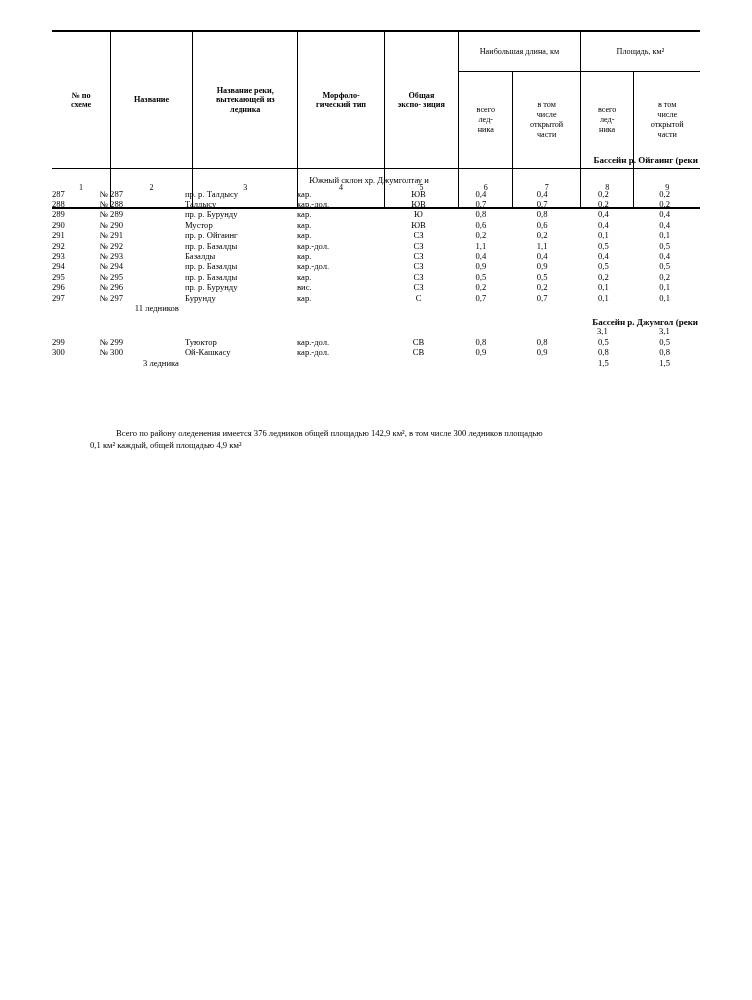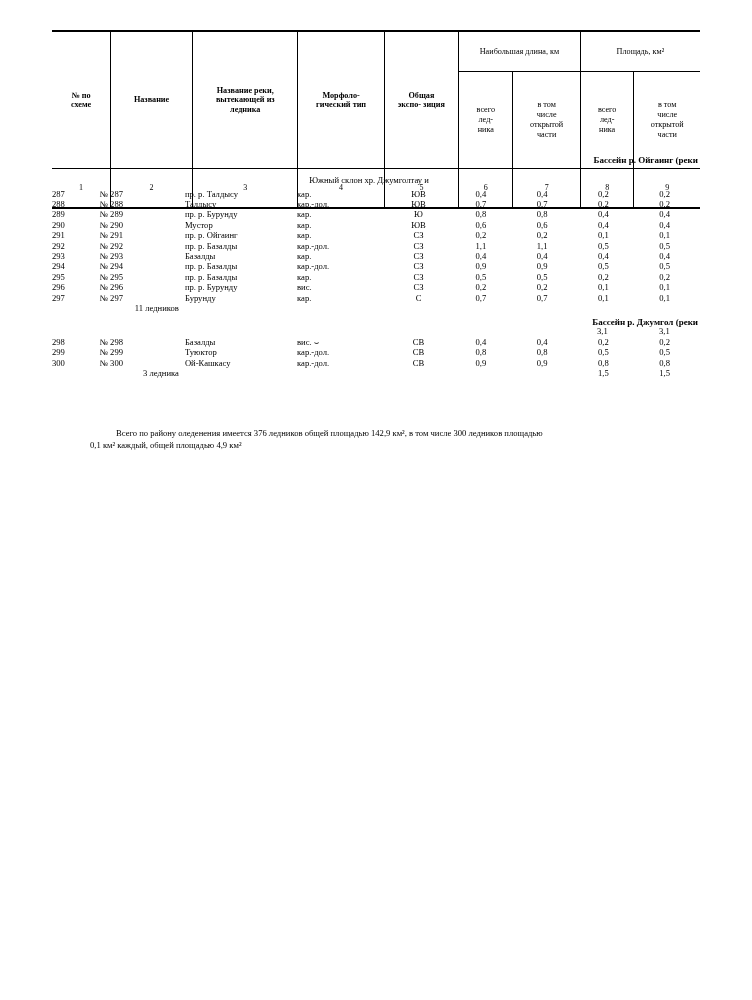--- a/index.html
+++ b/index.html
@@ -376,31 +376,20 @@
           <td class="d8">3,1</td>
           <td class="d9">3,1</td>
         </tr>
       </tbody>
     </table>
 
 
     <table class="data">
       <tbody>
         <tr>
-          <td class="d1">298</td>
-          <td class="d2">№ 298</td>
-          <td class="d3">Базалды</td>
-          <td class="d4">вис.  ⌣</td>
-          <td class="d5">СВ</td>
-          <td class="d6">0,4</td>
-          <td class="d7">0,4</td>
-          <td class="d8">0,2</td>
-          <td class="d9">0,2</td>
-        </tr>
-        <tr>
           <td class="d1">299</td>
           <td class="d2">№ 299</td>
           <td class="d3">Туюктор</td>
           <td class="d4">кар.-дол.</td>
           <td class="d5">СВ</td>
           <td class="d6">0,8</td>
           <td class="d7">0,8</td>
           <td class="d8">0,5</td>
           <td class="d9">0,5</td>
         </tr>

